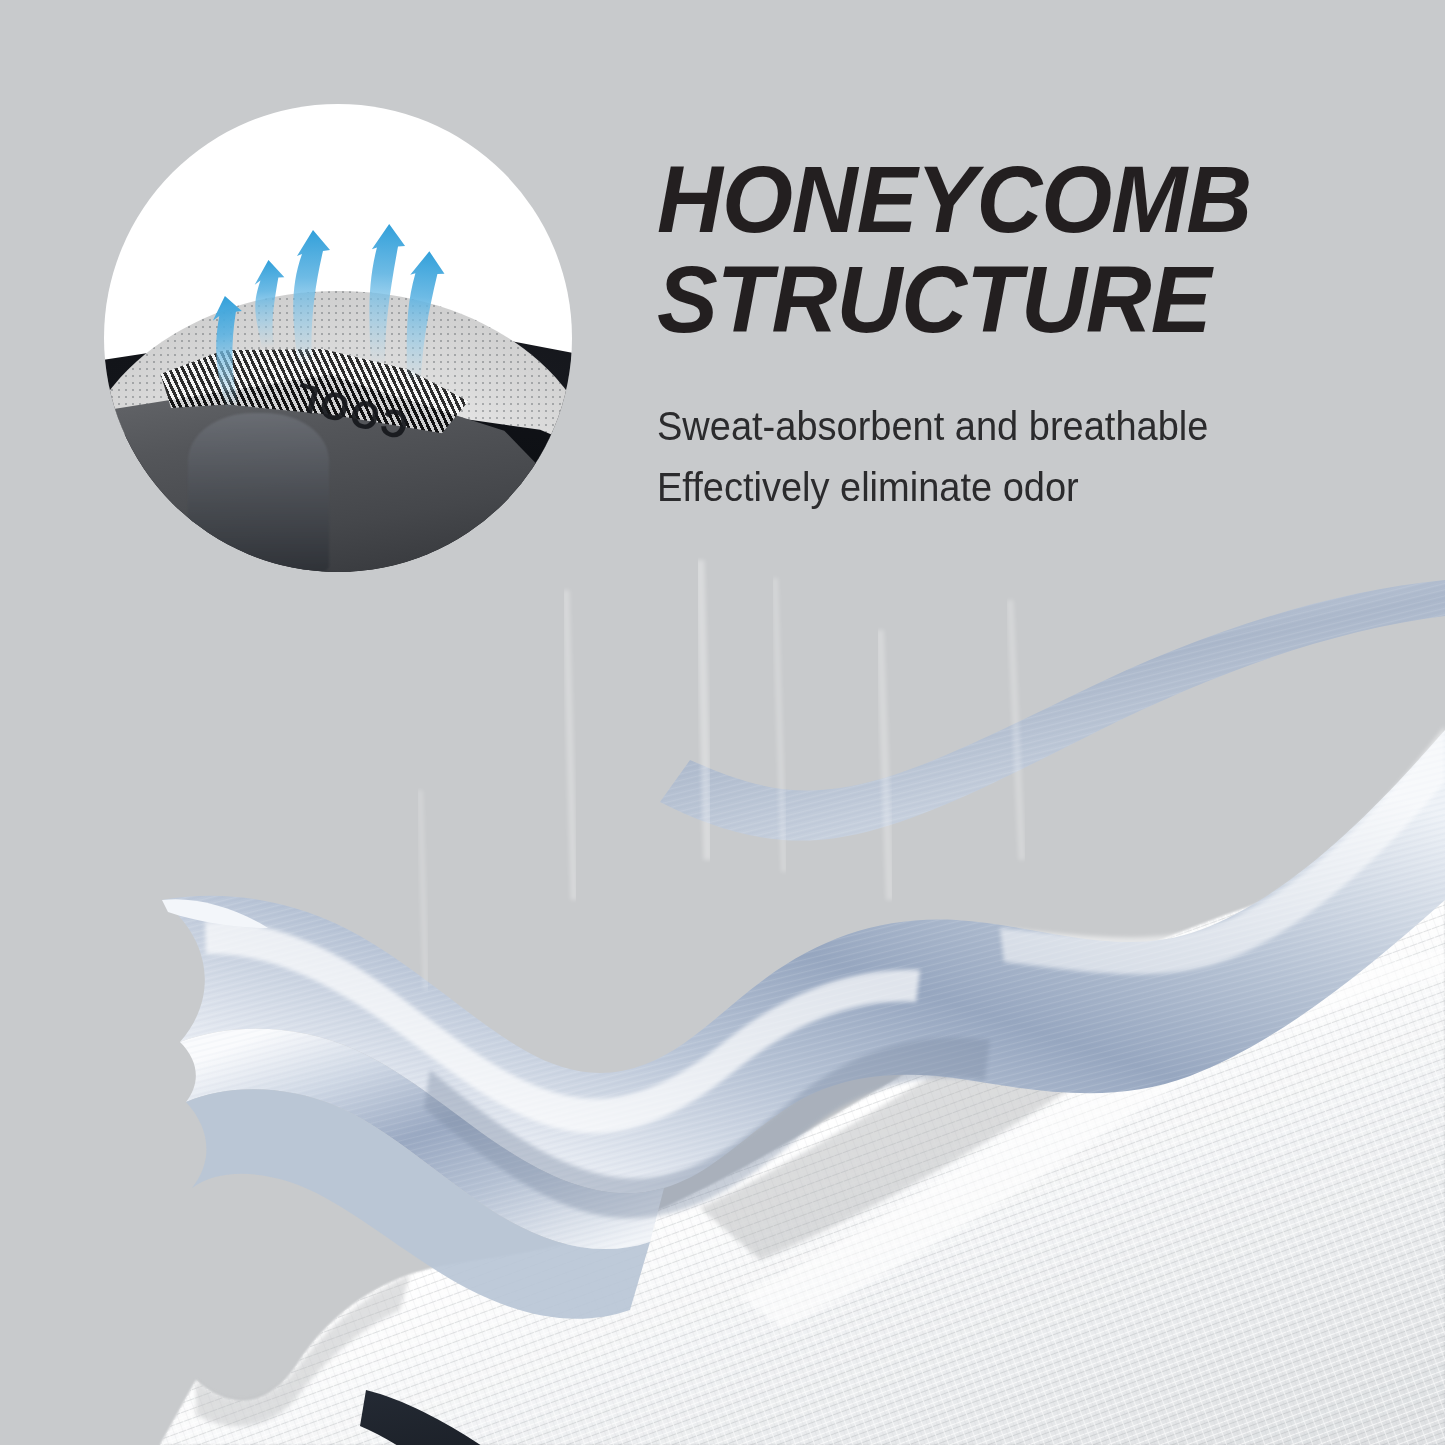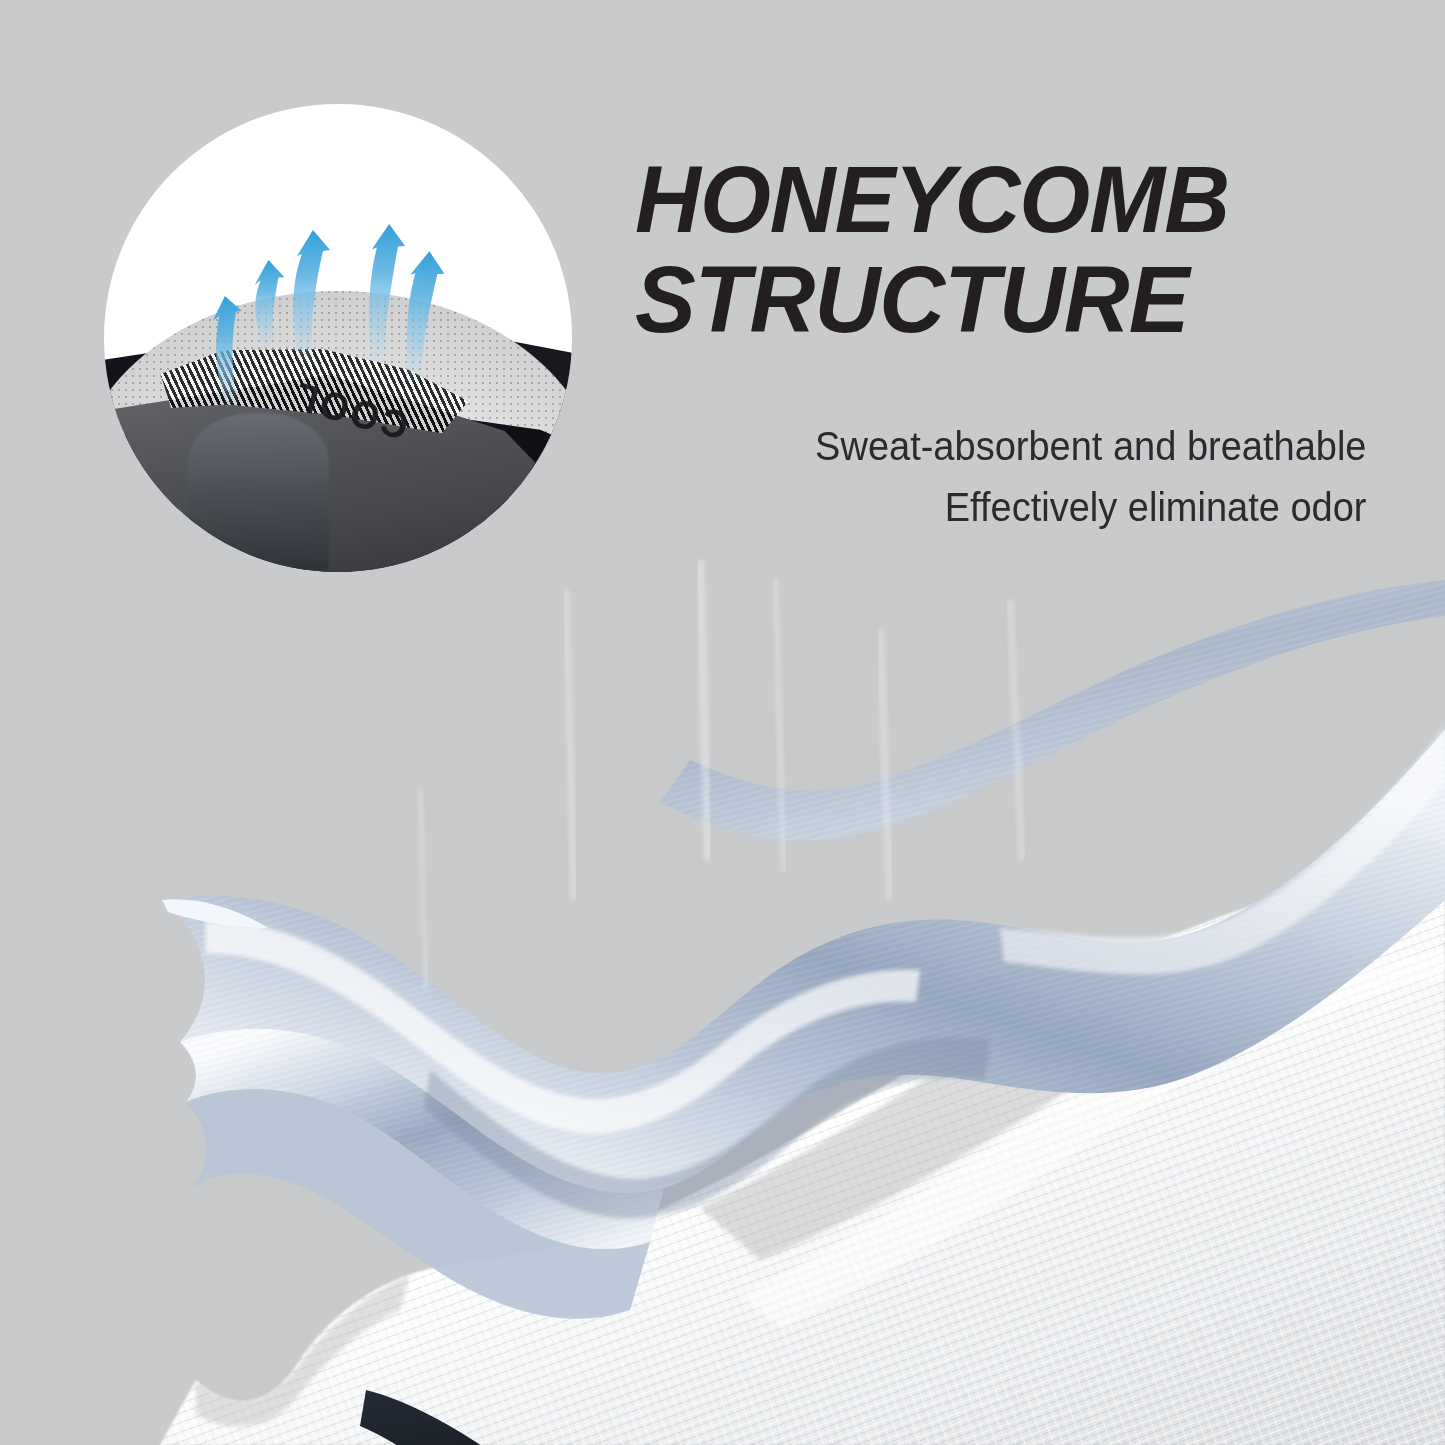--- a/index.html
+++ b/index.html
@@ -12,21 +12,21 @@
     width: 1445px;
     height: 1445px;
     overflow: hidden;
     background: #c8cacc;
     font-family: "Liberation Sans", sans-serif;
   }
 
   
   .text-block {
     position: absolute;
-    left: 635px;
+    left: 657px;
     top: 152px;
     width: 770px;
   }
   .headline {
     font-family: "Liberation Sans", sans-serif;
     font-weight: bold;
     font-style: italic;
     font-size: 94px;
     line-height: 1.02;
     letter-spacing: -1px;
@@ -41,21 +41,21 @@
     font-family: "Liberation Sans", sans-serif;
     font-weight: normal;
     font-size: 40px;
     line-height: 1.52;
     color: #2b2b2d;
     margin: 0;
     white-space: nowrap;
     transform: scaleX(0.95);
     transform-origin: left center;
   }
-  .sub-wrap { margin-top: 68px; text-align: right; }
+  .sub-wrap { margin-top: 48px; }
 
   
   .circle-inset {
     position: absolute;
     left: 104px;
     top: 104px;
     width: 468px;
     height: 468px;
     border-radius: 50%;
     overflow: hidden;

